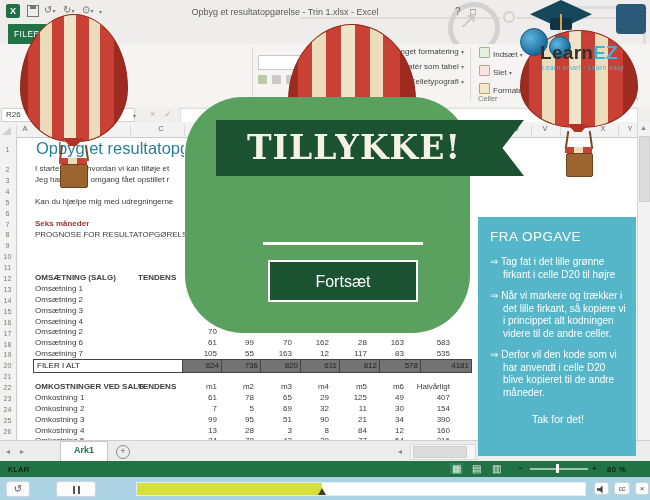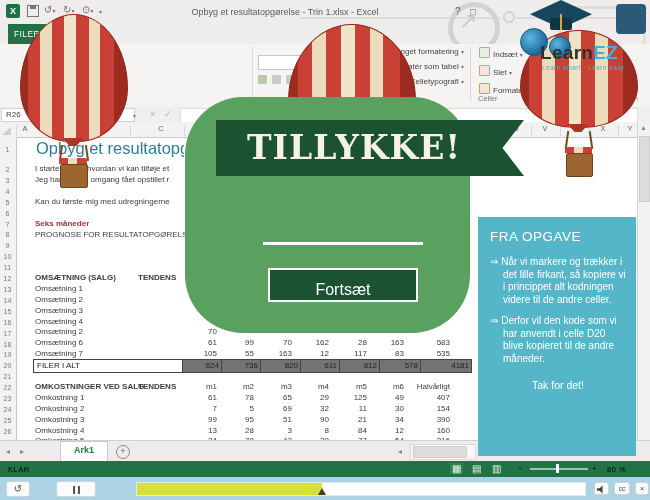--- a/index.html
+++ b/index.html
@@ -57,21 +57,21 @@
   .bbasket{background:#9c652f;border:1px solid #6e421c;border-radius:2px;}
   .bcanopy{background:linear-gradient(90deg,#c84134 0 33%,#ecdcbb 33% 66%,#c84134 66%);border-radius:2px 2px 0 0;}
   
   .card{left:185px;top:97px;width:285px;height:236px;background:#5aa05e;border-radius:58px;}
   .banner{left:182px;top:120px;width:308px;height:56px;background:#1a5232;
           clip-path:polygon(0 0,100% 0,93% 50%,100% 100%,0 100%);margin-left:34px;}
   .banner-text{width:276px;text-align:center;font-family:"DejaVu Serif","Liberation Serif",serif;
                font-weight:bold;font-size:33px;color:#f5f1e3;letter-spacing:1px;line-height:56px;}
   .youdid{width:285px;text-align:center;font-size:21px;color:#ffffff;letter-spacing:2px;}
   .divider{background:#ffffff;height:3px;}
-  .cont-btn{left:268px;top:268px;width:150px;height:34px;background:#1a5232;border:2px solid #ffffff;
+  .cont-btn{left:268px;top:260px;width:150px;height:42px;background:#1a5232;border:2px solid #ffffff;
             color:#fff;font-size:16px;text-align:center;line-height:40px;box-sizing:border-box;cursor:pointer;}
   
   .panel{left:478px;top:217px;width:158px;height:239px;background:#55b6c9;color:#fff;box-sizing:border-box;
          padding:12px 10px 8px 12px;}
   .panel-title{font-size:13.5px;letter-spacing:.5px;margin-bottom:12px;}
   .p-item{font-size:10px;line-height:12.5px;margin-bottom:9px;padding-left:13px;text-indent:-13px;}
   .p-thanks{font-size:10.5px;text-align:center;margin-top:14px;}
   
   .tabbar{left:0;top:440px;width:650px;height:21px;background:#ececec;border-top:1px solid #d0d0d0;}
   .navarr{font-size:8px;color:#888;}
@@ -213,21 +213,21 @@
 23
 24
 25
 26
 27</div>
 
   <div class="abs sheet-title" style="left:36px;top:139px;width:148px;">Opbyg et resultatopgørelse</div>
   <div class="abs cellt" style="left:35px;top:164px;width:149px;">I starten så vi, hvordan vi kan tilføje et</div>
   <div class="abs cellt" style="left:475px;top:166px;">else.</div>
   <div class="abs cellt" style="left:35px;top:175px;width:149px;">Jeg har i første omgang fået opstillet r</div>
-  <div class="abs cellt" style="left:35px;top:197px;width:150px;">Kan du første mig med udregningerne</div>
+  <div class="abs cellt" style="left:35px;top:197px;width:150px;">Kan du hjælpe mig med udregningerne</div>
   <div class="abs cellt bold maroon" style="left:35px;top:219px;">Seks måneder</div>
   <div class="abs cellt" style="left:35px;top:230px;">PROGNOSE FOR RESULTATOPGØRELSE</div>
 
   <div class="abs cellt bold" style="left:35px;top:273px;">OMSÆTNING (SALG)</div>
   <div class="abs cellt bold" style="left:138px;top:273px;">TENDENS</div>
   <div class="abs cellt" style="left:35px;top:284px;">Omsætning 1</div>
   <div class="abs cellt" style="left:35px;top:295px;">Omsætning 2</div>
   <div class="abs cellt" style="left:35px;top:306px;">Omsætning 3</div>
   <div class="abs cellt" style="left:35px;top:317px;">Omsætning 4</div>
   <div class="abs cellt" style="left:35px;top:327px;">Omsætning 2</div>
@@ -345,20 +345,21 @@
     <div class="abs benv" style="left:520px;top:30px;width:116px;height:96px;"></div>
     <div class="abs bskirt" style="left:564px;top:124px;width:28px;height:8px;"></div>
     <div class="abs rope" style="left:566px;top:131px;height:18px;transform:rotate(8deg);"></div>
     <div class="abs rope" style="left:590px;top:131px;height:18px;transform:rotate(-8deg);"></div>
     <div class="abs bcanopy" style="left:565px;top:147px;width:27px;height:6px;"></div>
     <div class="abs bbasket" style="left:566px;top:153px;width:25px;height:22px;"></div>
   </div>
 
   <div class="abs panel" style="z-index:25;">
     <div class="panel-title">FRA OPGAVE</div>
+    <div class="p-item"><span>⇒</span> <span>Tag fat i det lille grønne firkant i celle D20 til højre</span></div>
     <div class="p-item"><span>⇒</span> <span>Når vi markere og trækker i det lille firkant, så kopiere vi i princippet alt kodningen videre til de andre celler.</span></div>
     <div class="p-item"><span>⇒</span> <span>Derfor vil den kode som vi har anvendt i celle D20 blive kopieret til de andre måneder.</span></div>
     <div class="p-thanks">Tak for det!</div>
   </div>
 
   <div class="abs card" style="z-index:40;"></div>
   <div class="abs banner" style="z-index:41;">
     <div class="banner-text">TILLYKKE!</div>
   </div>
   <div class="abs divider" style="left:263px;top:242px;width:160px;z-index:41;"></div>

